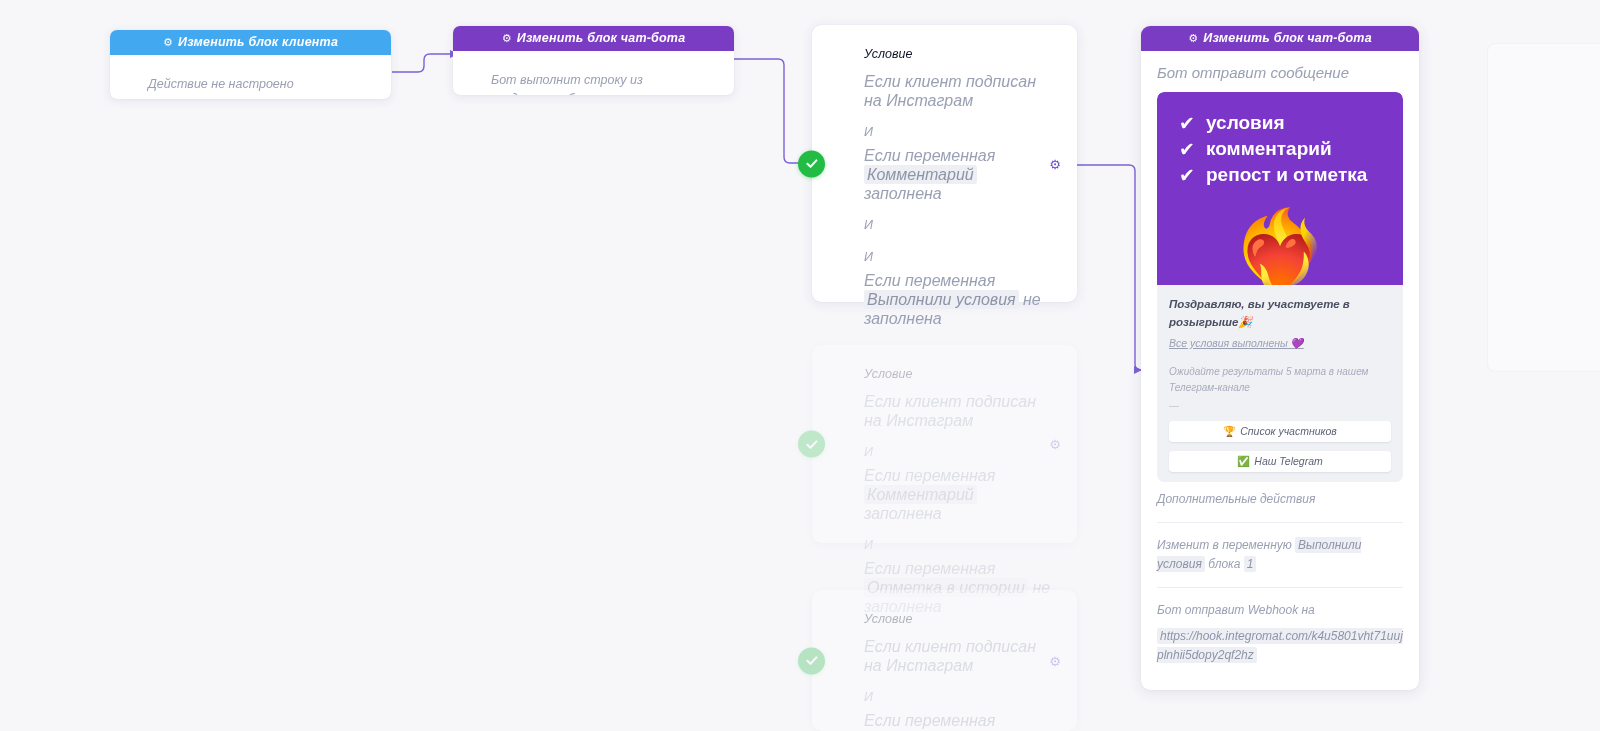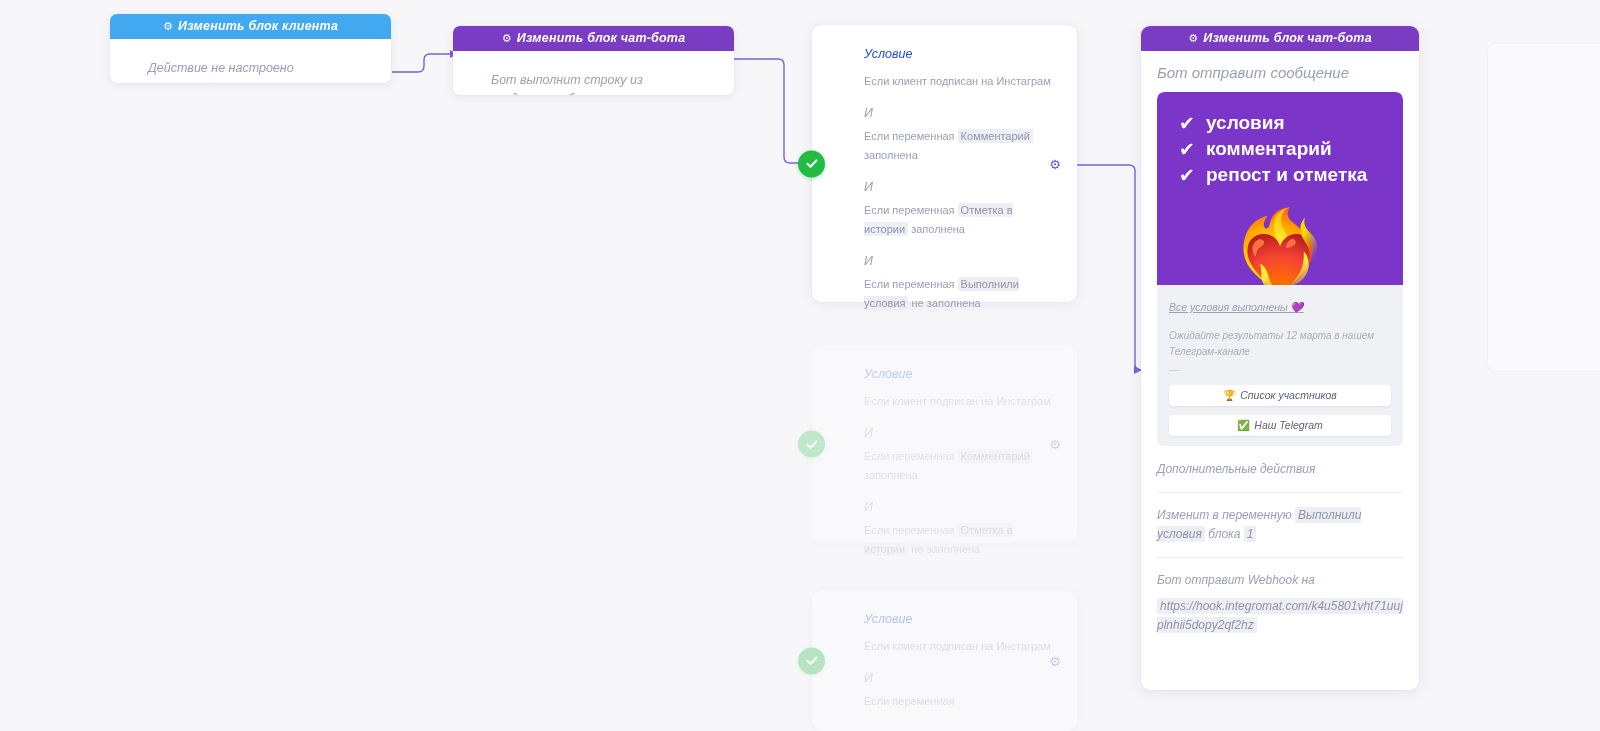--- a/index.html
+++ b/index.html
@@ -30,24 +30,24 @@
   }
 
   
   .cond-card{
     position:absolute;background:#fff;border-radius:9px;
     box-shadow:0 2px 12px rgba(60,60,110,.10), 0 0 1px rgba(60,60,110,.16);
     padding:22px 22px 20px 52px;
     box-sizing:border-box;
   }
   .cond-title{
-    color:#1d4ed8;font-size:12.5px;font-style:italic;margin-bottom:11px;
+    color:#0f172a;font-size:12.5px;font-style:italic;margin-bottom:11px;
   }
   .cond-line{
-    color:#9aa0b4;font-size:11px;line-height:19px;
+    color:#9aa0b4;font-size:16px;font-style:italic;line-height:19px;
     margin-bottom:9px;
   }
   .cond-op{
     color:#9aa0b4;font-size:12.5px;font-style:italic;line-height:19px;
     margin:13px 0 4px 0;
   }
   .chip{
     background:#eeeff4;border-radius:2px;padding:1px 3px;color:#8e94a8;
   }
   .check{
@@ -103,21 +103,21 @@
   }
   .msg-dash{color:#c3c7d4;font-size:10px;line-height:12px;margin-top:4px;}
   .msg-btn{
     background:#fff;border-radius:4px;margin:9px 12px 0 12px;
     height:21px;line-height:21px;text-align:center;
     color:#5d6377;font-size:10.5px;font-style:italic;
     box-shadow:0 1px 2px rgba(60,60,110,.10);
   }
   .msg-btn .emo{font-style:normal;margin-right:4px;}
 
-  .section{padding:14px 16px 0 16px;}
+  .section{padding:8px 16px 0 16px;}
   .divider{height:1px;background:#ecedf2;margin:13px 16px 0 16px;}
   .sec-txt{
     color:#9aa0b4;font-size:12px;font-style:italic;line-height:19px;
   }
 
   
   .wire{position:absolute;stroke:#7d61d4;stroke-width:1.4px;fill:none;}
 
   
   .ghost{
@@ -136,21 +136,21 @@
 
     <path d="M734 59 H 778 Q 784 59 784 65 V 157 Q 784 163 790 163 H 806"></path>
     <polygon points="804,159 812,163 804,167" fill="#7d61d4" stroke="none"></polygon>
 
     <path d="M1077 165 H 1129 Q 1135 165 1135 171 V 364 Q 1135 370 1141 370 H 1138"></path>
     <polygon points="1134,366 1142,370 1134,374" fill="#7d61d4" stroke="none"></polygon>
   </svg>
 
   <div class="ghost" style="left:1487px;top:43px;width:150px;height:327px;"></div>
 
-  <div class="card" style="left:110px;top:14px;width:281px;height:69px;">
+  <div class="card" style="left:110px;top:30px;width:281px;height:69px;">
     <div class="card-header" style="background:#42a8f0;">
       <span class="gear">⚙</span><span>Изменить блок клиента</span>
     </div>
     <div class="card-body">
       <div class="muted">Действие не настроено</div>
     </div>
   </div>
 
   <div class="card" style="left:453px;top:26px;width:281px;height:69px;">
     <div class="card-header" style="background:#7b3cc4;">
@@ -172,25 +172,20 @@
     <div class="cond-line">Если клиент подписан на Инстаграм</div>
 
     <div class="cond-op">И</div>
     <div class="cond-line">
       <span>Если переменная</span>
       <span class="chip">Комментарий</span>
       <span>заполнена</span>
     </div>
 
     <div class="cond-op">И</div>
-    <div class="cond-line">
-      <span>Если переменная</span>
-      <span class="chip">Отметка в истории</span>
-      <span>заполнена</span>
-    </div>
 
     <div class="cond-op">И</div>
     <div class="cond-line">
       <span>Если переменная</span>
       <span class="chip">Выполнили условия</span>
       <span>не заполнена</span>
     </div>
   </div>
 
   <div class="cond-card faded" style="left:812px;top:345px;width:265px;height:198px;">
@@ -257,22 +252,23 @@
             </div>
             <div class="ln">
               <span class="tick">✔</span>
               <span>репост и отметка</span>
             </div>
           </div>
           <div class="heart">❤️‍🔥</div>
         </div>
 
         <div class="msg-text">
+          <div class="msg-bold">Поздравляю, вы участвуете в розыгрыше🎉</div>
           <div class="msg-sub">Все условия выполнены 💜</div>
-          <div class="msg-small">Ожидайте результаты 12 марта в нашем Телеграм-канале</div>
+          <div class="msg-small">Ожидайте результаты 5 марта в нашем Телеграм-канале</div>
           <div class="msg-dash">—</div>
         </div>
 
         <div class="msg-btn">
           <span class="emo">🏆</span><span>Список участников</span>
         </div>
         <div class="msg-btn">
           <span class="emo">✅</span><span>Наш Telegram</span>
         </div>
       </div>

